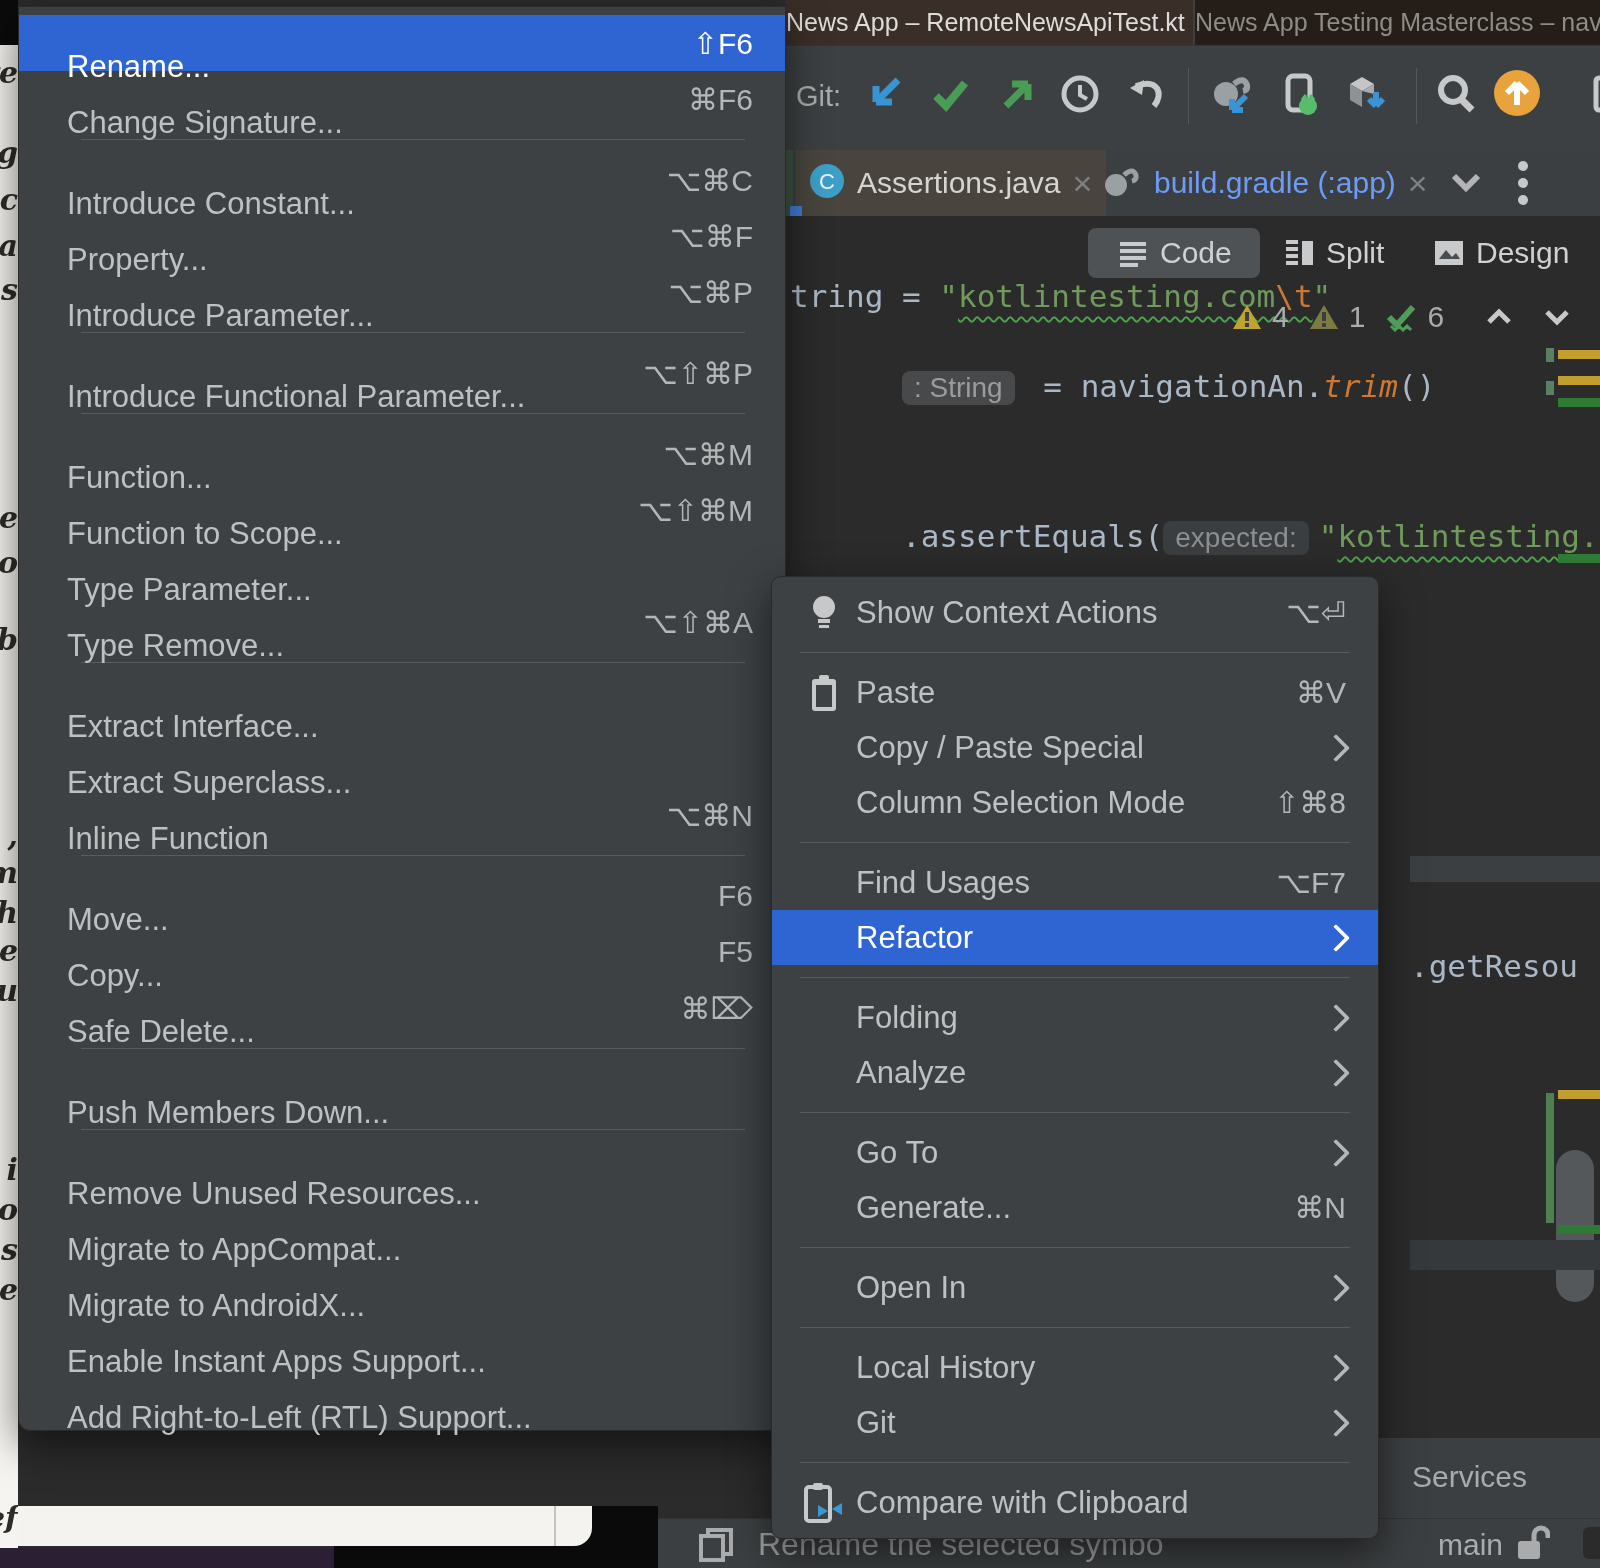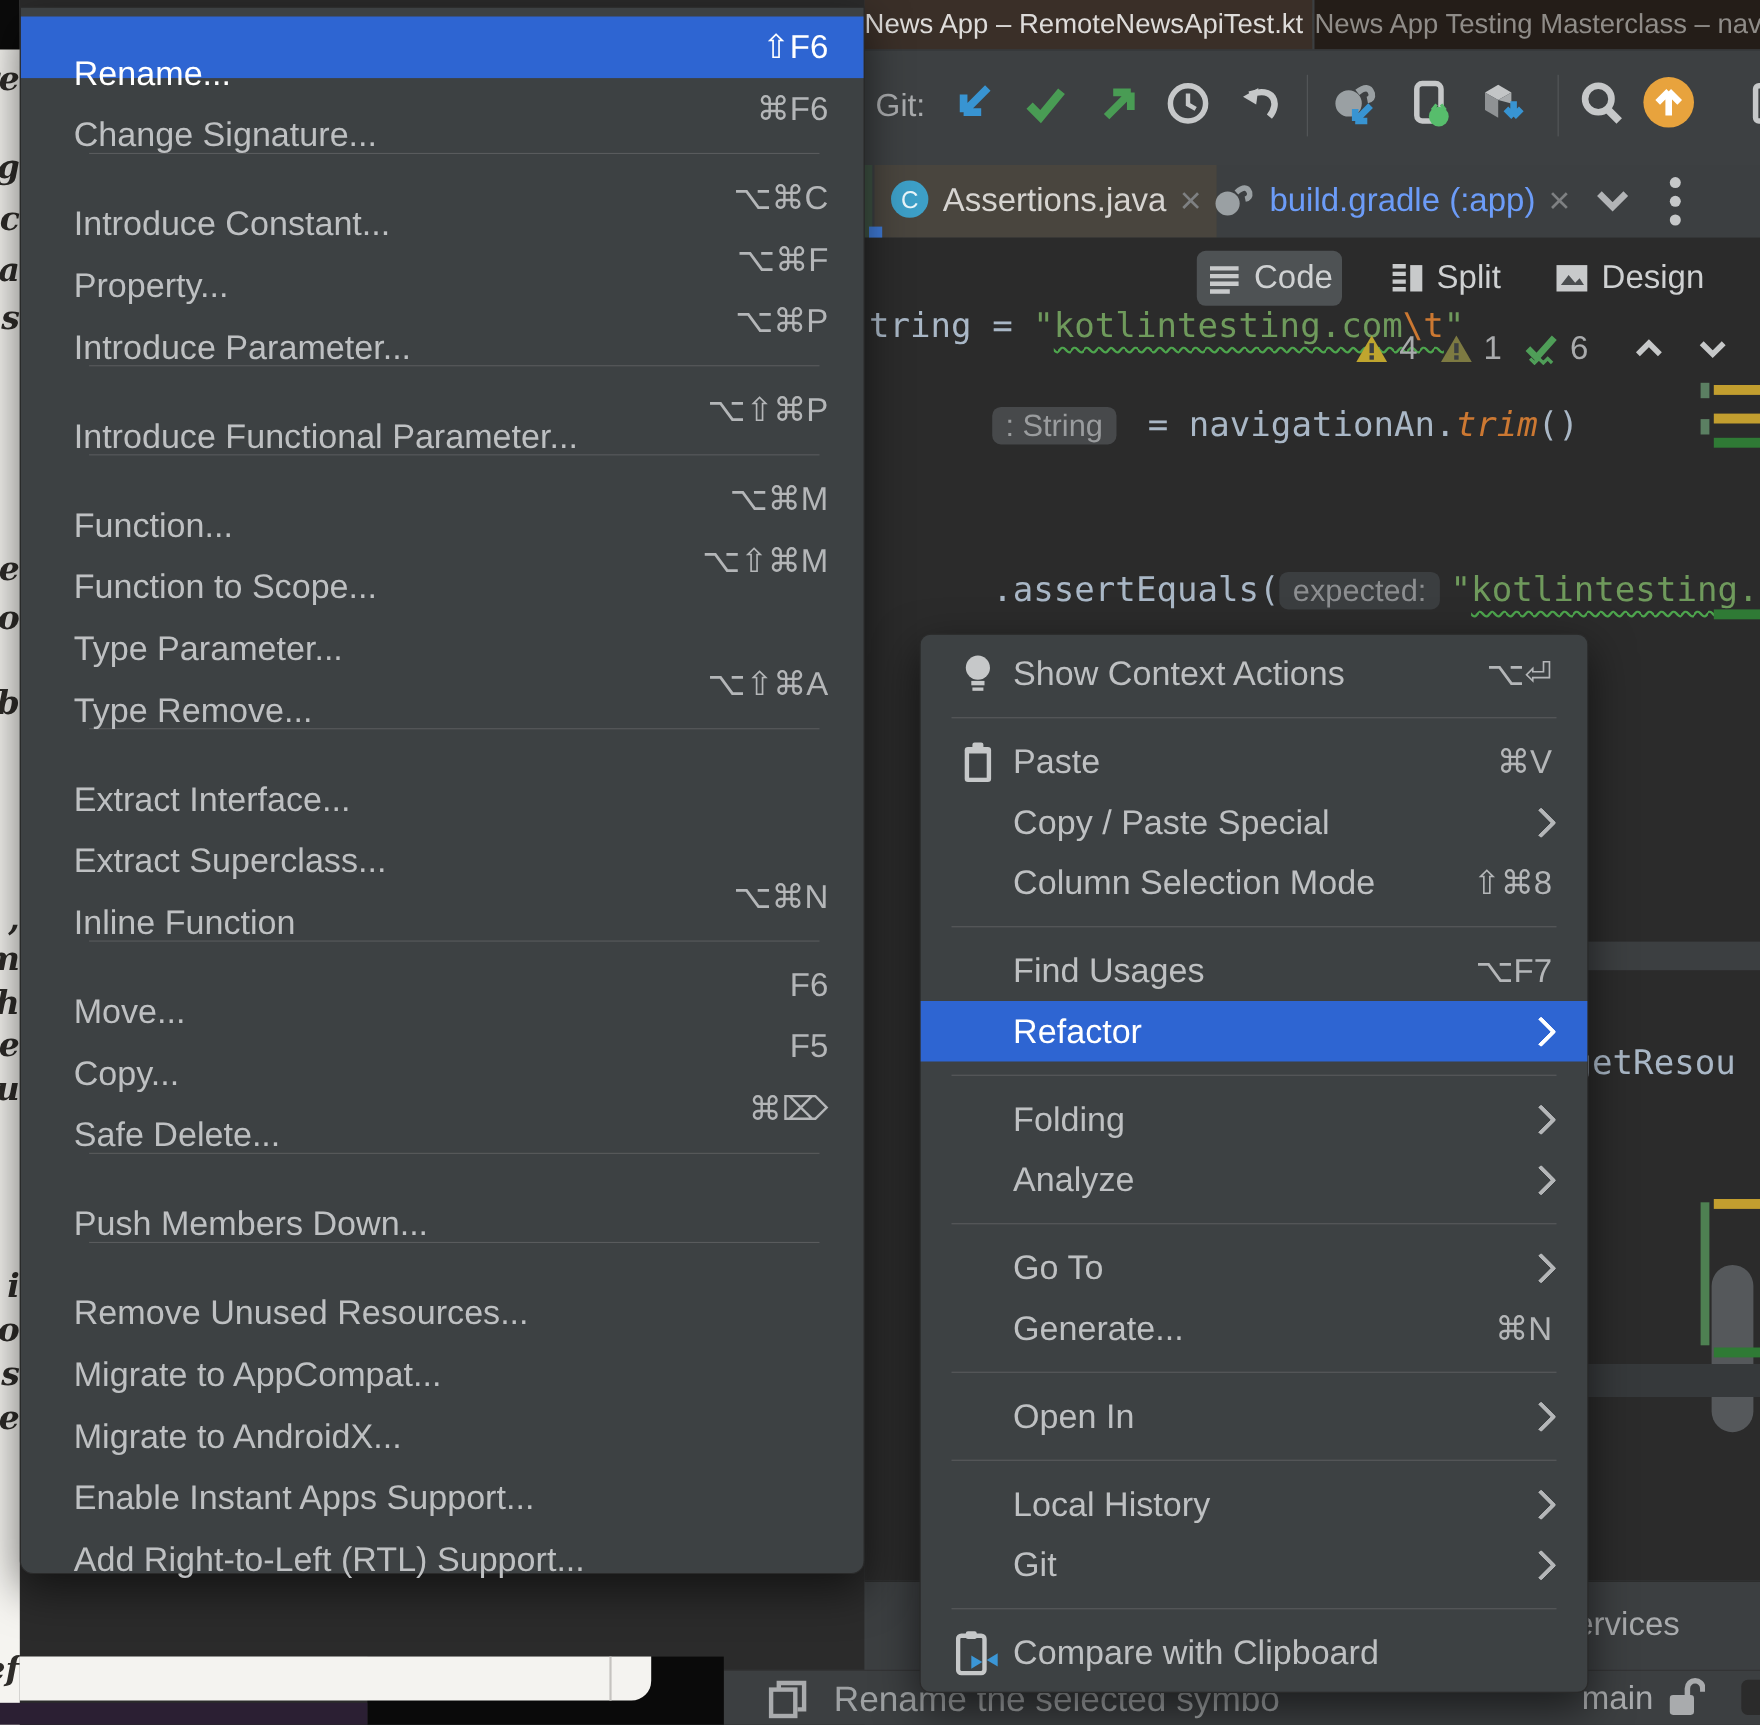--- a/index.html
+++ b/index.html
@@ -31,21 +31,21 @@
   #tab-assertions{left:9px;background:#49453E;}
   #tab-assertions .tab-label{color:#D6D4D1;font-size:30px;}
   #tab-gradle{left:300px;}
   #tab-gradle .tab-label{color:#6C9CF8;font-size:30px;}
   .tab-close{color:#7E8082;font-size:34px;line-height:34px;}
   #caret-blue-square{left:790px;top:206px;width:12px;height:12px;background:#3F7AD6;}
 
   
   #editor{left:786px;top:216px;width:814px;height:1221px;background:#2B2B2B;}
   .mode-btn{position:absolute;top:12px;height:50px;display:flex;align-items:center;gap:10px;
-    color:#CFD1D2;font-size:30px;padding:0 8px;border-radius:8px;}
+    color:#CFD1D2;font-size:30px;padding:0 28px;border-radius:8px;}
   .mode-btn.selected{background:#4E5254;}
   .code-line{position:absolute;font-family:"DejaVu Sans Mono",monospace;font-size:31px;white-space:pre;}
   .c-plain{color:#A9B7C6;}
   .c-str{color:#6F9A5C;text-decoration:underline wavy #4DA54D;text-decoration-thickness:2px;text-underline-offset:9px;margin-top:36px;}
   .c-str-n{color:#6F9A5C;}
   .c-esc{color:#CC7832;text-decoration:underline wavy #4DA54D;text-decoration-thickness:2px;text-underline-offset:9px;}
   .c-orgi{color:#CC7832;font-style:italic;}
   .chip{display:inline-block;background:#47494B;color:#9A9C9E;border-radius:8px;padding:1px 12px;
     font-family:"Liberation Sans",sans-serif;font-size:28px;margin-right:10px;}
   .chip.dim{background:#3B3E40;color:#8C8E90;}
@@ -69,21 +69,21 @@
   
   #white-bar{left:18px;top:1506px;width:574px;height:40px;background:#F4F3F0;border-bottom-right-radius:18px;}
   #white-bar .vline{position:absolute;right:36px;top:0;width:2px;height:100%;background:#C5C3C0;}
   #purple-bar{left:0;top:1548px;width:334px;height:20px;background:#2B1F33;}
   #black-bar{left:334px;top:1506px;width:324px;height:62px;background:#0A0A0A;}
 
   
   .menu{position:absolute;background:#3D4143;border:1px solid #2A2A2A;box-shadow:0 14px 40px rgba(0,0,0,.55);
     box-sizing:border-box;padding:8px 0;}
   #refactor-menu{left:18px;top:6px;width:768px;border-radius:0 0 12px 12px;}
-  #context-menu{left:836px;top:576px;width:608px;border-radius:10px;}
+  #context-menu{left:771px;top:576px;width:608px;border-radius:10px;}
   .mi{display:flex;align-items:center;height:56px;color:#BEC0C2;font-size:31px;}
   #context-menu .mi{height:55px;}
   .mi.selected{background:#2E65D2;color:#FFFFFF;}
   .mi .mi-icon{width:48px;margin-left:28px;display:flex;align-items:center;justify-content:center;flex:0 0 48px;}
   #refactor-menu .mi .mi-label{margin-left:48px;margin-top:47px;}
   #context-menu .mi .mi-label{margin-left:8px;}
   #context-menu .mi.no-icon .mi-label{margin-left:84px;}
   .mi .mi-spacer{flex:1;}
   .mi .mi-shortcut{margin-right:32px;color:#B4B6B8;font-size:30px;}
   .mi.selected .mi-shortcut{color:#FFFFFF;}

